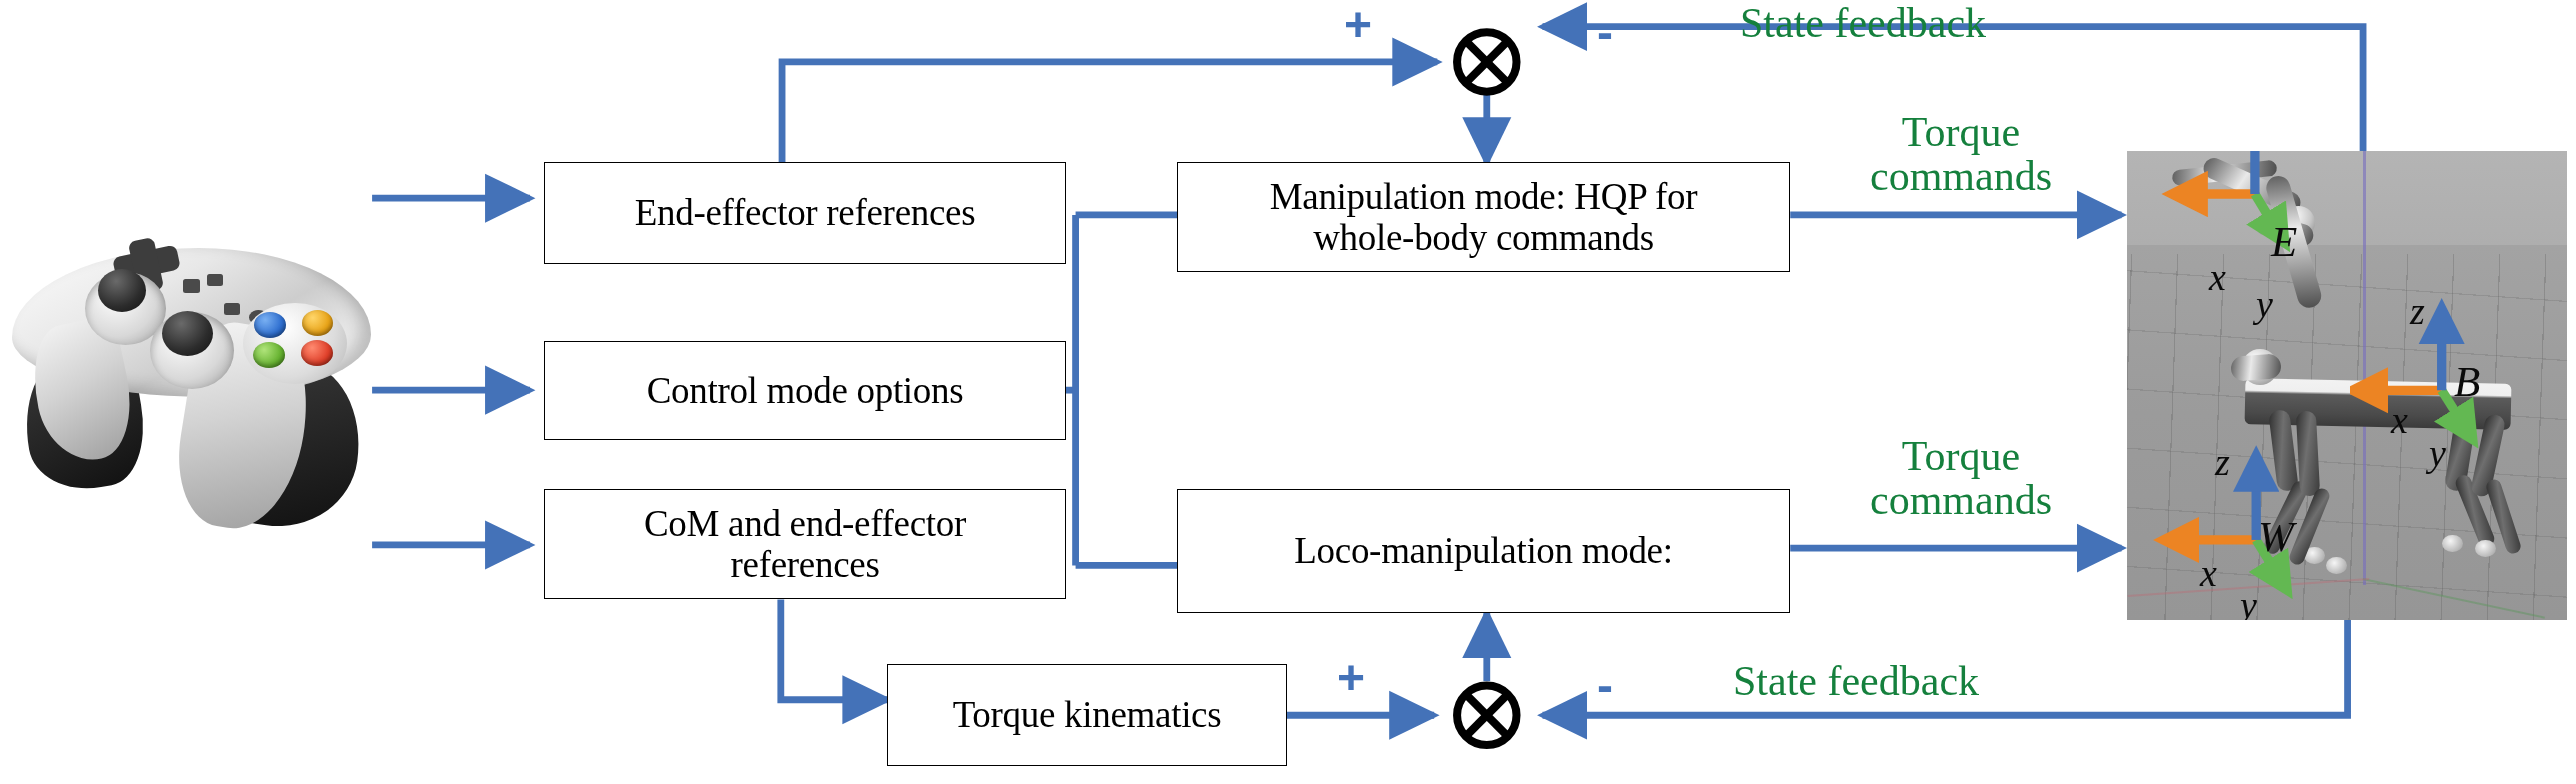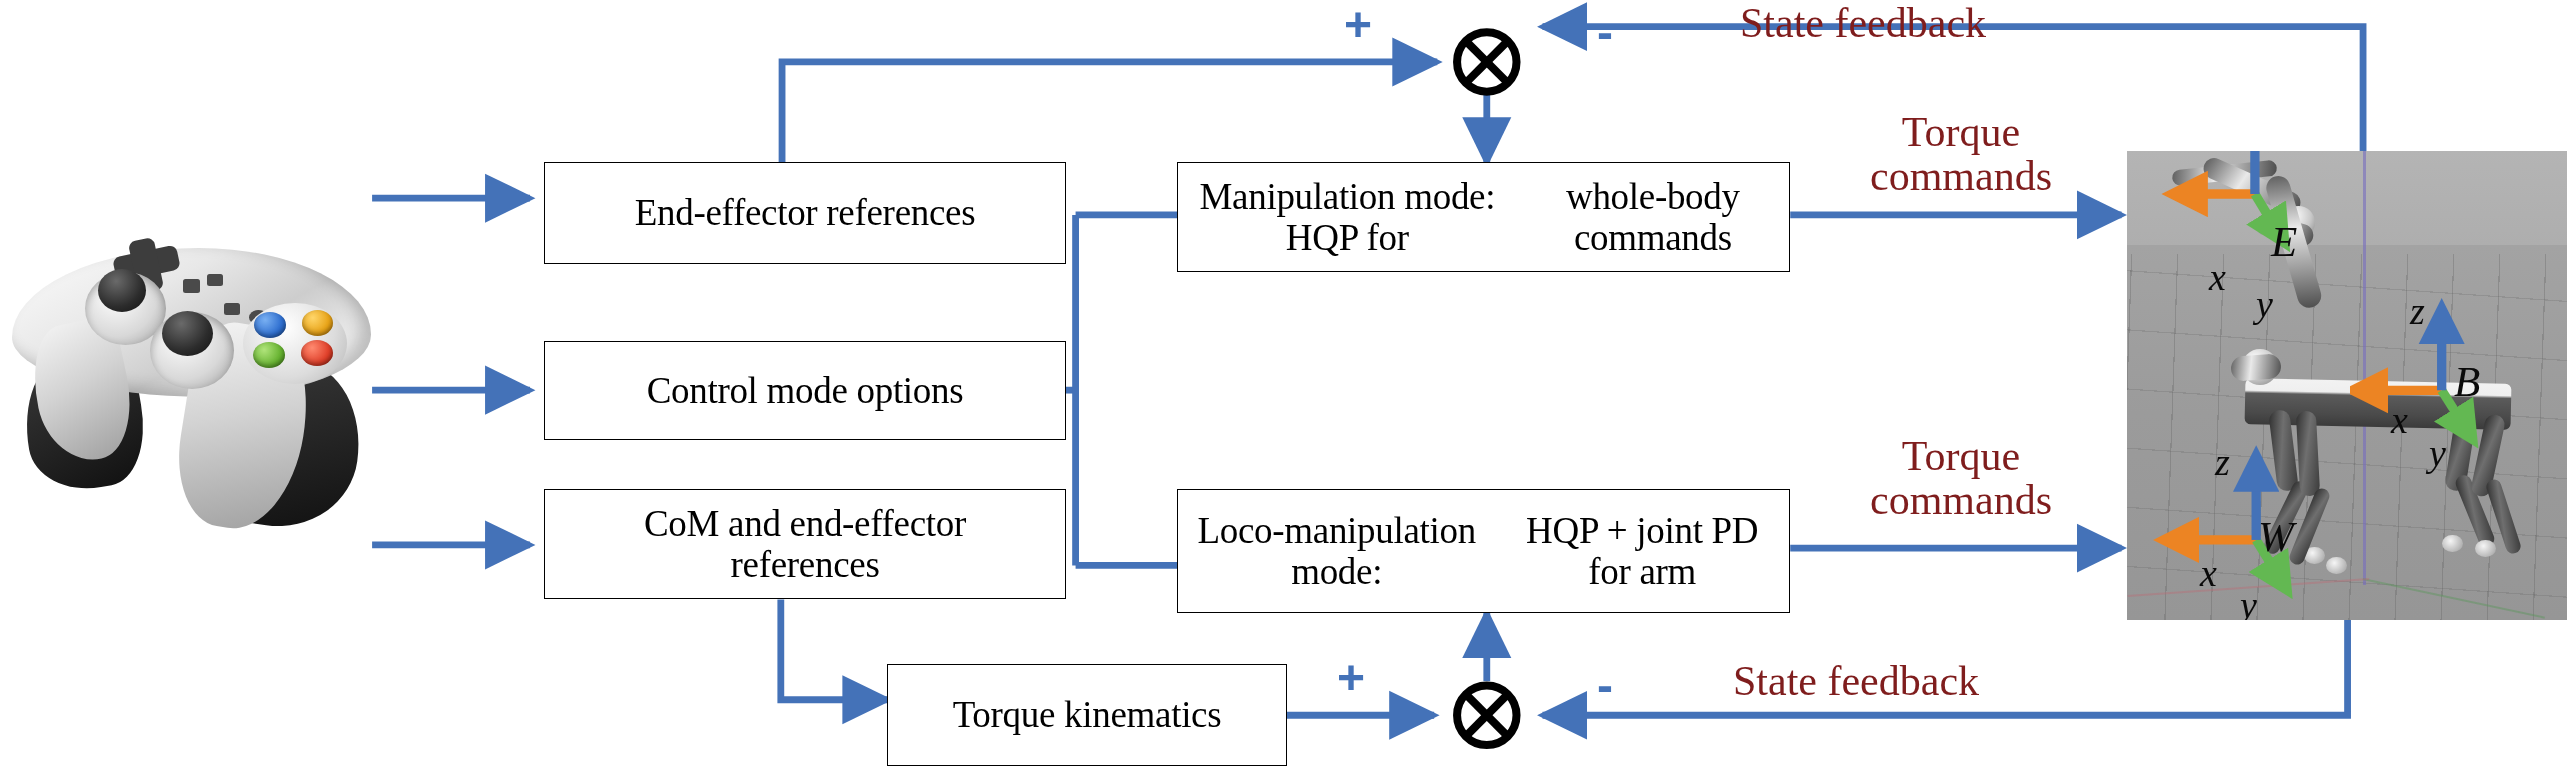--- a/index.html
+++ b/index.html
@@ -6,21 +6,21 @@
   body{width:2576px;height:784px;overflow:hidden;
        font-family:"Liberation Serif","DejaVu Serif",serif;}
   #stage{position:relative;width:2576px;height:784px;background:#fff;}
 
   .blk{position:absolute;border:1.9px solid #000;background:#fff;box-sizing:border-box;
        display:flex;align-items:center;justify-content:center;text-align:center;
        font-family:"Liberation Serif","DejaVu Serif",serif;color:#000;
        font-size:37px;line-height:1.12;letter-spacing:-0.3px;}
   .blk span{display:block;padding:0 6.2px;}
 
-  .lbl{position:absolute;color:#7f1d1d;white-space:nowrap;
+  .lbl{position:absolute;color:#15803d;white-space:nowrap;
        font-family:"Liberation Serif","DejaVu Serif",serif;}
   .lbl-fb{font-size:42px;letter-spacing:0px;}
   .lbl-tq{font-size:42px;text-align:center;line-height:1.05;}
   .sign{position:absolute;color:#4472b8;font-size:48px;font-weight:700;
         font-family:"Liberation Sans","DejaVu Sans",sans-serif;line-height:1;}
 
   svg.wires{position:absolute;left:0;top:0;width:2576px;height:784px;overflow:visible;}
 
   
   #sim{position:absolute;overflow:hidden;background:#9a9a9a;}
@@ -163,28 +163,27 @@
 
   <div class="blk" style="left:544px;top:162px;width:522px;height:102px;">
     <span>End-effector references</span>
   </div>
 
   <div class="blk" style="left:544px;top:489px;width:522px;height:110px;flex-direction:column;">
     <span>CoM and end-effector</span>
     <span>references</span>
   </div>
 
-  <div class="blk" style="left:1177px;top:162px;width:613px;height:110px;">
+  <div class="blk" style="left:1177px;top:162px;width:613px;height:110px;flex-direction:column;">
     <span>Manipulation mode: HQP for</span>
     <span>whole-body commands</span>
   </div>
 
   <div class="blk" style="left:1177px;top:489px;width:613px;height:124px;flex-direction:row;">
     <span>Loco-manipulation mode:</span>
-    <span>HQP + joint PD for arm</span>
   </div>
 
   <div class="blk" style="left:887px;top:664px;width:400px;height:102px;">
     <span>Torque kinematics</span>
   </div>
 
   <div class="sign" style="left:1344px;top:1.2px;">+</div>
   <div class="sign" style="left:1597px;top:8.7px;">-</div>
   <div class="sign" style="left:1337px;top:654px;">+</div>
   <div class="sign" style="left:1597px;top:662px;">-</div>

